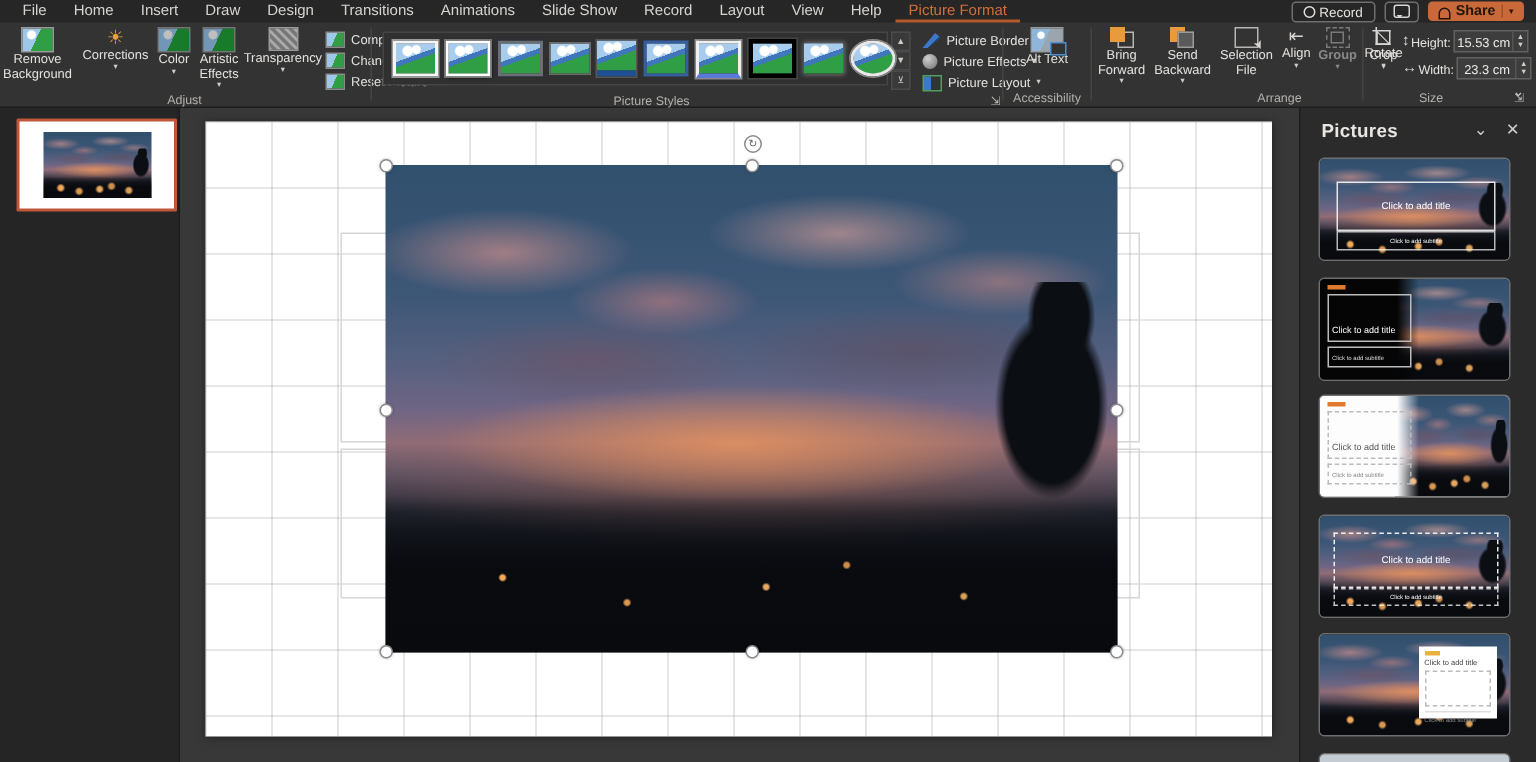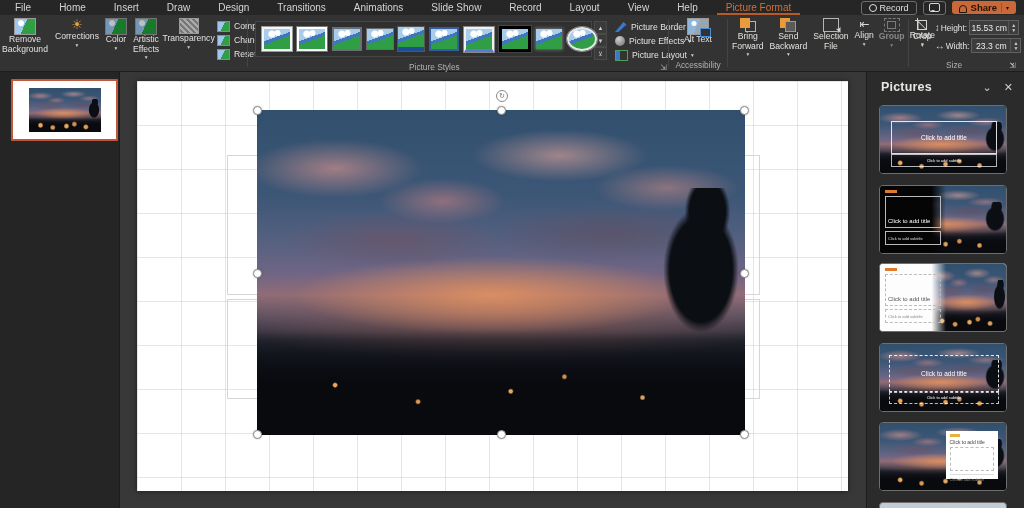--- a/index.html
+++ b/index.html
@@ -3,21 +3,21 @@
 <meta charset="utf-8">
 <style>
   html,body{margin:0;padding:0;background:#1e1e1e;}
   #app{position:relative;width:1024px;height:508px;overflow:hidden;
        font-family:"Liberation Sans","DejaVu Sans",sans-serif;
        -webkit-font-smoothing:antialiased;background:#333;}
 
   
   .menubar{position:absolute;left:0;top:0;width:1024px;height:15px;background:#262626;
            display:flex;align-items:center;z-index:30;}
-  .menu-items{display:flex;align-items:center;gap:10px;padding-left:6px;text-align:center;}
+  .menu-items{display:flex;align-items:center;gap:0;padding-left:6px;text-align:center;}
   .mitem{font-size:10px;color:#d6d4d1;padding:1px 9px;cursor:default;white-space:nowrap;}
   .mitem.active{color:#d0703c;border-bottom:2px solid #b55a2a;padding-bottom:0;}
   .mright{margin-left:auto;display:flex;align-items:center;gap:6px;padding-right:8px;}
   .pill{display:flex;align-items:center;gap:3px;height:12px;padding:0 7px;border:1px solid #6e6e6e;
         border-radius:3px;color:#e3e1de;font-size:9px;}
   .rec-dot{width:6px;height:6px;border:1.5px solid #e3e1de;border-radius:50%;display:inline-block;}
   .bubble{width:9px;height:7px;border:1px solid #d8d6d3;border-radius:2px;position:relative;}
   .bubble::after{content:"";position:absolute;left:1px;bottom:-3px;border:2px solid transparent;border-top-color:#d8d6d3;}
   .share{display:flex;align-items:center;gap:4px;height:13px;padding:0 7px;background:#c9693a;
          border-radius:3px;color:#241307;font-size:9.5px;font-weight:bold;}
@@ -265,20 +265,23 @@
             <span>Change Picture</span>
             <span class="car">▾</span>
           </div>
           <div class="srow">
             <span class="ic-sm"></span>
             <span>Reset Picture</span>
             <span class="car">▾</span>
           </div>
         </div>
       </div>
+      <div class="glabel-row">
+          <span class="glabel">Adjust</span>
+        </div>
     </div>
 
     <div class="rsep"></div>
 
     <div class="rgroup" style="width:418px;">
       <div class="rcontent">
         <div class="gallery">
           <div class="gitem v-white"></div>
           <div class="gitem v-white2"></div>
           <div class="gitem v-metal"></div>
@@ -360,20 +363,23 @@
           <span class="ic-group"></span>
           <span>Group</span>
           <span class="car dis">▾</span>
         </div>
         <div class="bigbtn" style="width:26px;">
           <span class="ic-rot">◺</span>
           <span>Rotate</span>
           <span class="car">▾</span>
         </div>
       </div>
+      <div class="glabel-row">
+          <span class="glabel" style="margin-left:70px;">Arrange</span>
+        </div>
     </div>
 
     <div class="rsep"></div>
 
     <div class="rgroup" style="width:108px;">
       <div class="rcontent">
         <div class="bigbtn" style="width:24px;">
           <span class="ic-crop"></span>
           <span>Crop</span>
           <span class="car">▾</span>

